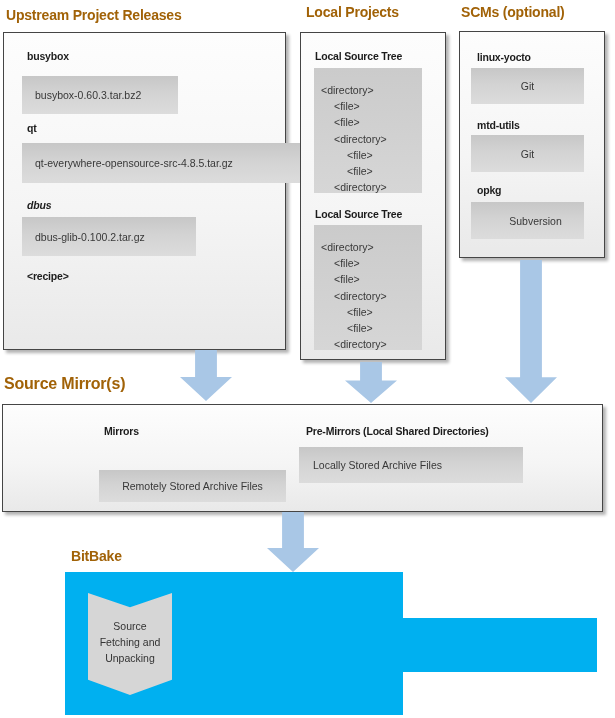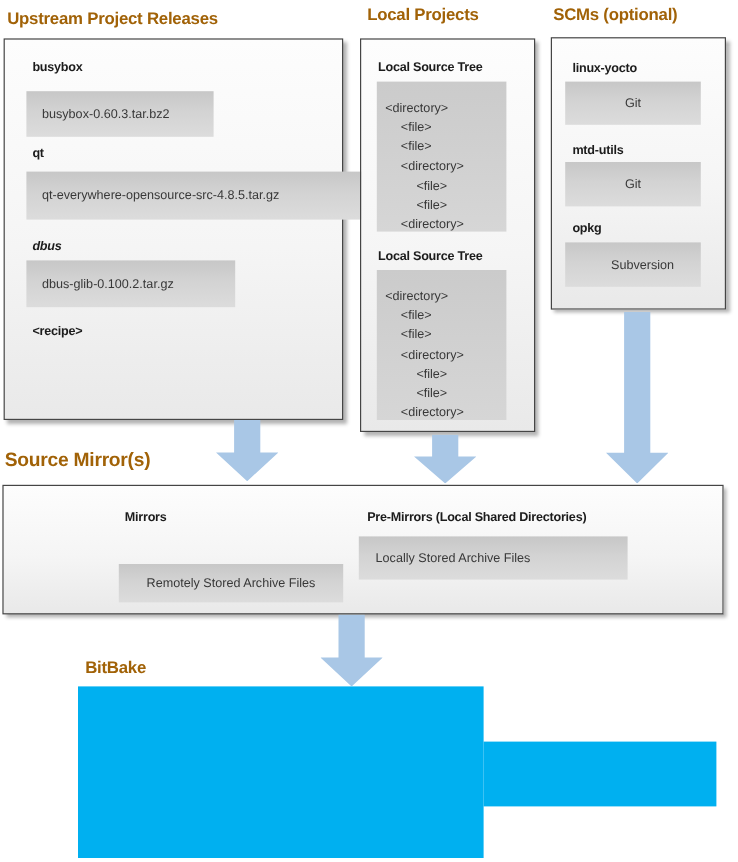--- a/index.html
+++ b/index.html
@@ -124,14 +124,19 @@
   </div>
 
   <div class="arrow" style="left:267px; top:512px; width:52px; height:60px;
        clip-path:polygon(29% 0,71% 0,71% 60%,100% 60%,50% 100%,0 60%,29% 60%);"></div>
 
   <div class="heading" style="left:71px; top:548px; font-size:14px;">BitBake</div>
 
   <div class="bb-rect" style="left:65px; top:572px; width:338px; height:143px;"></div>
   <div class="bb-rect" style="left:403px; top:618px; width:194px; height:54px;"></div>
 
+  <div class="chevron">
+    <div>Source</div>
+    <div>Fetching and</div>
+    <div>Unpacking</div>
+  </div>
 
 </div>
 
 </body></html>

